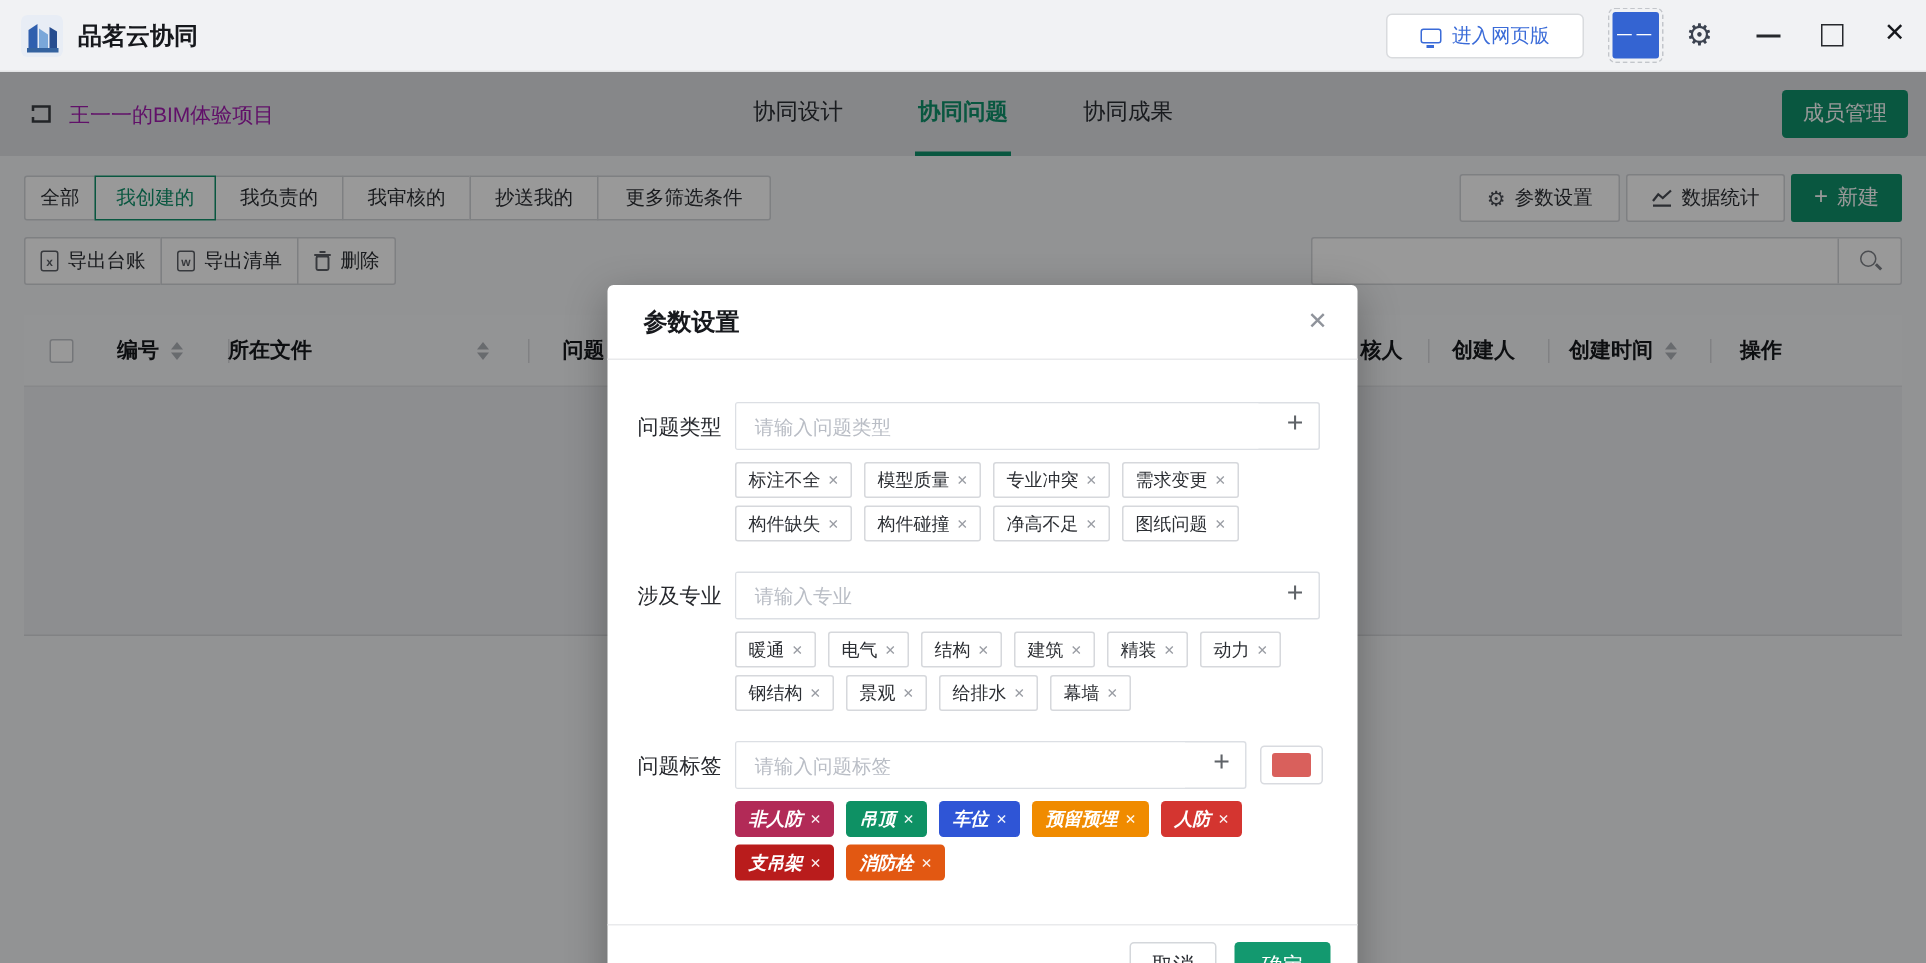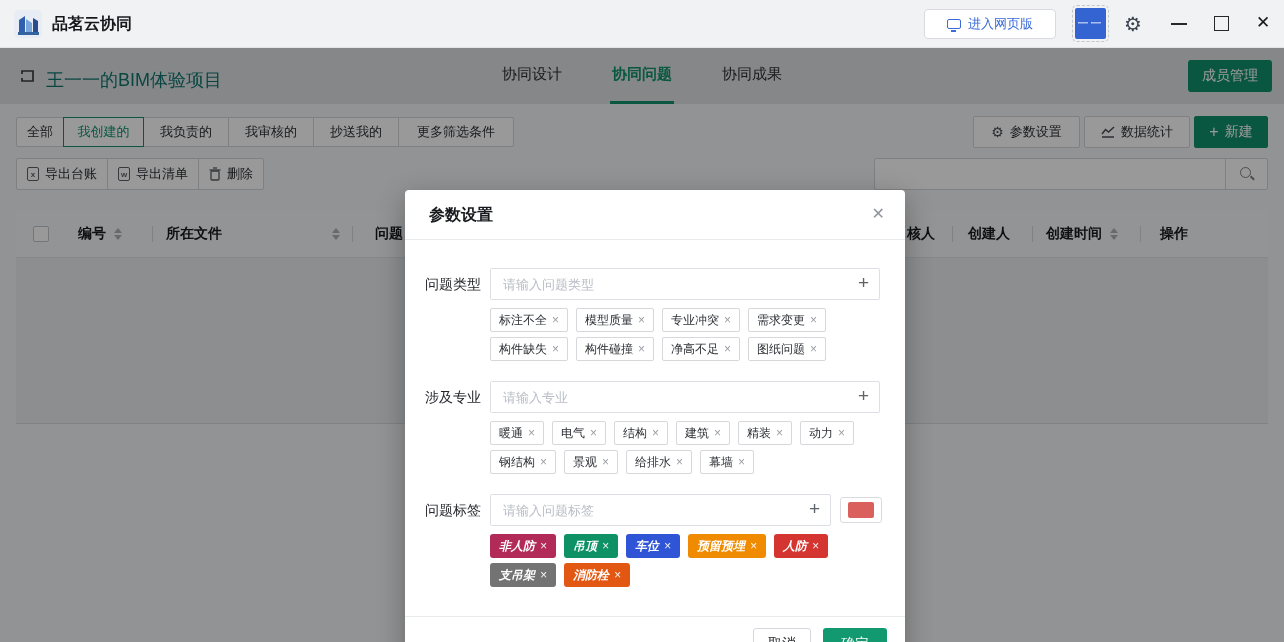--- a/index.html
+++ b/index.html
@@ -21,21 +21,21 @@
             display:flex; align-items:center; justify-content:center; color:#fff; font-size:11px; letter-spacing:2px;
             outline:1px dashed #c3c6cb; outline-offset:2px; cursor:pointer; }
   .tb-gear { position:absolute; left:1124px; top:9px; font-size:20px; color:#3c4350; cursor:pointer; line-height:30px; }
   .win-min { position:absolute; left:1171px; top:23px; width:16px; height:2px; background:#26282c; cursor:pointer; }
   .win-max { position:absolute; left:1214px; top:16px; width:15px; height:15px; border:1.6px solid #26282c; cursor:pointer; }
   .win-close { position:absolute; left:1256px; top:12px; font-size:17px; color:#16181c; cursor:pointer; }
 
   
   .project-bar { position:absolute; left:0; top:48px; width:1284px; height:56px; background:#dfe2e5; }
   .back-ic { position:absolute; left:20px; top:21px; cursor:pointer; }
-  .project-name { position:absolute; left:46px; top:20px; font-size:18px; color:#0f766e; }
+  .project-name { position:absolute; left:46px; top:20px; font-size:14px; color:#a21caf; }
   .tabs { position:absolute; left:50%; transform:translateX(-50%); top:0; height:56px; display:flex; gap:46px; }
   .tab { display:flex; align-items:center; font-size:15px; color:#2a2d33; cursor:pointer;
          border-bottom:3px solid transparent; padding:0 2px; }
   .tab.active { color:var(--green); border-bottom-color:var(--green); font-weight:bold; }
   .member-btn { position:absolute; left:1188px; top:12px; width:84px; height:32px; background:var(--green);
                 color:#ffffff; font-size:14px; border:none; border-radius:3px; cursor:pointer; }
 
   :root { --green:#10916b; }
 
   
@@ -209,21 +209,21 @@
   <div class="panel-head">
     <div class="chk"></div>
     <div class="th" style="left:62px">
       <span>编号</span>
       <span class="sort">
           <i class="up"></i>
           <i class="dn"></i>
         </span>
     </div>
     <div class="col-div" style="left:136px"></div>
-    <div class="th" style="left:150px">
+    <div class="th" style="left:136px">
       <span>所在文件</span>
       <span class="sort" style="margin-left:110px">
           <i class="up"></i>
           <i class="dn"></i>
         </span>
     </div>
     <div class="col-div" style="left:336px"></div>
     <div class="th" style="left:359px">
       <span>问题</span>
     </div>
@@ -380,21 +380,21 @@
                 <span class="x">×</span>
               </span>
             <span class="ctag" style="background: rgb(240, 139, 0);">
                 <span>预留预埋</span>
                 <span class="x">×</span>
               </span>
             <span class="ctag" style="background: rgb(212, 53, 48);">
                 <span>人防</span>
                 <span class="x">×</span>
               </span>
-            <span class="ctag" style="background: #737373;">
+            <span class="ctag" style="background: #b91c1c;">
                 <span>支吊架</span>
                 <span class="x">×</span>
               </span>
             <span class="ctag" style="background: rgb(226, 88, 18);">
                 <span>消防栓</span>
                 <span class="x">×</span>
               </span>
           </div>
         </div>
       </div>

